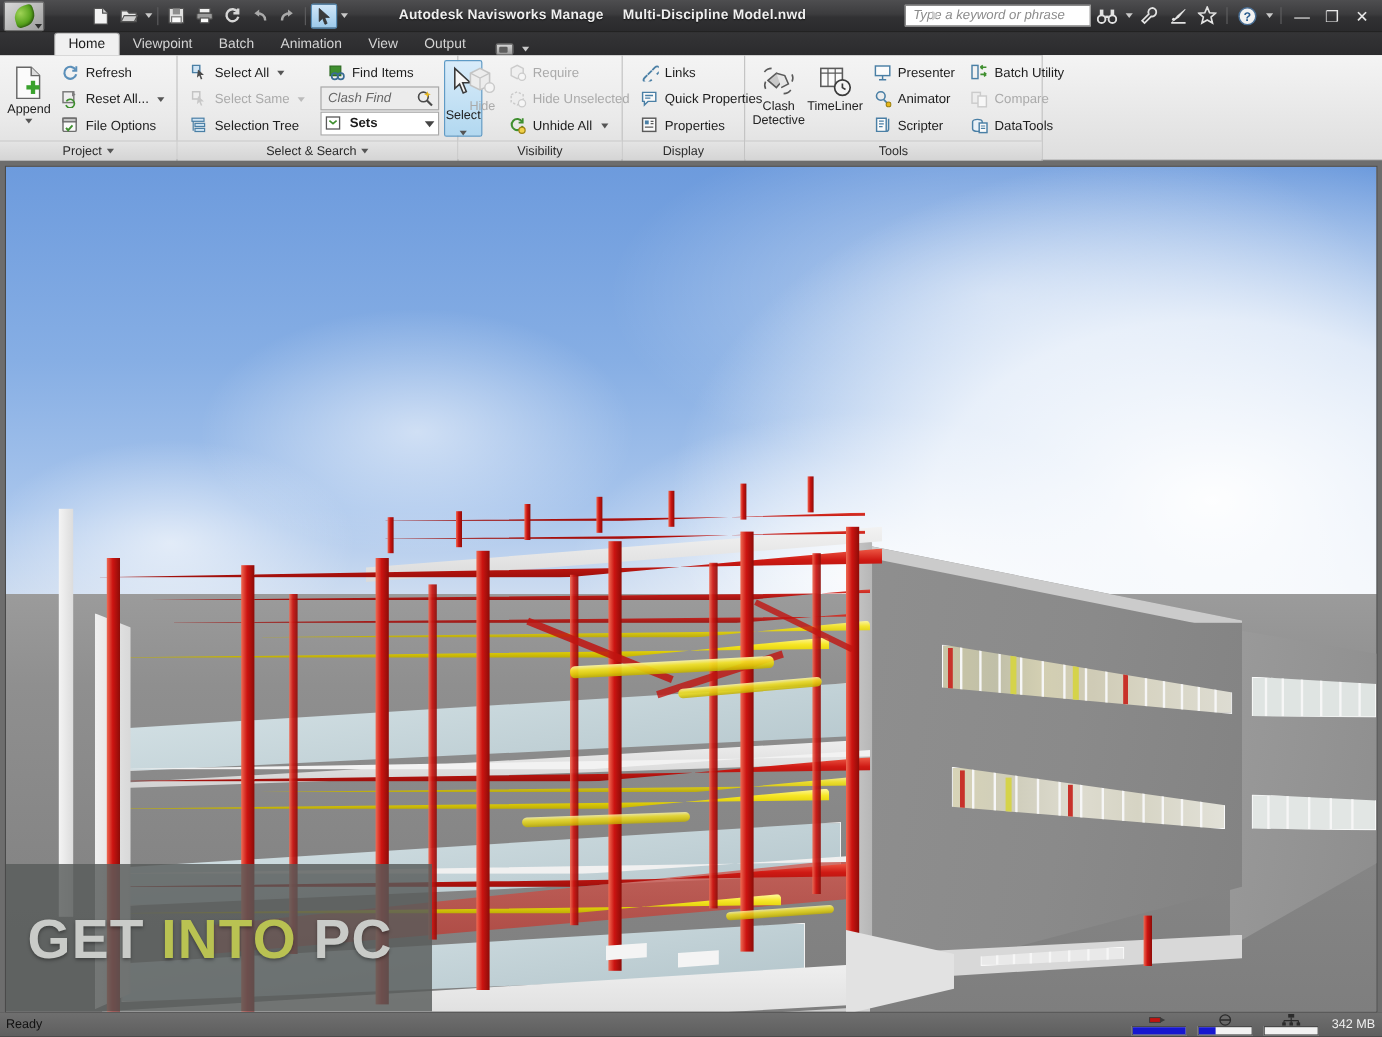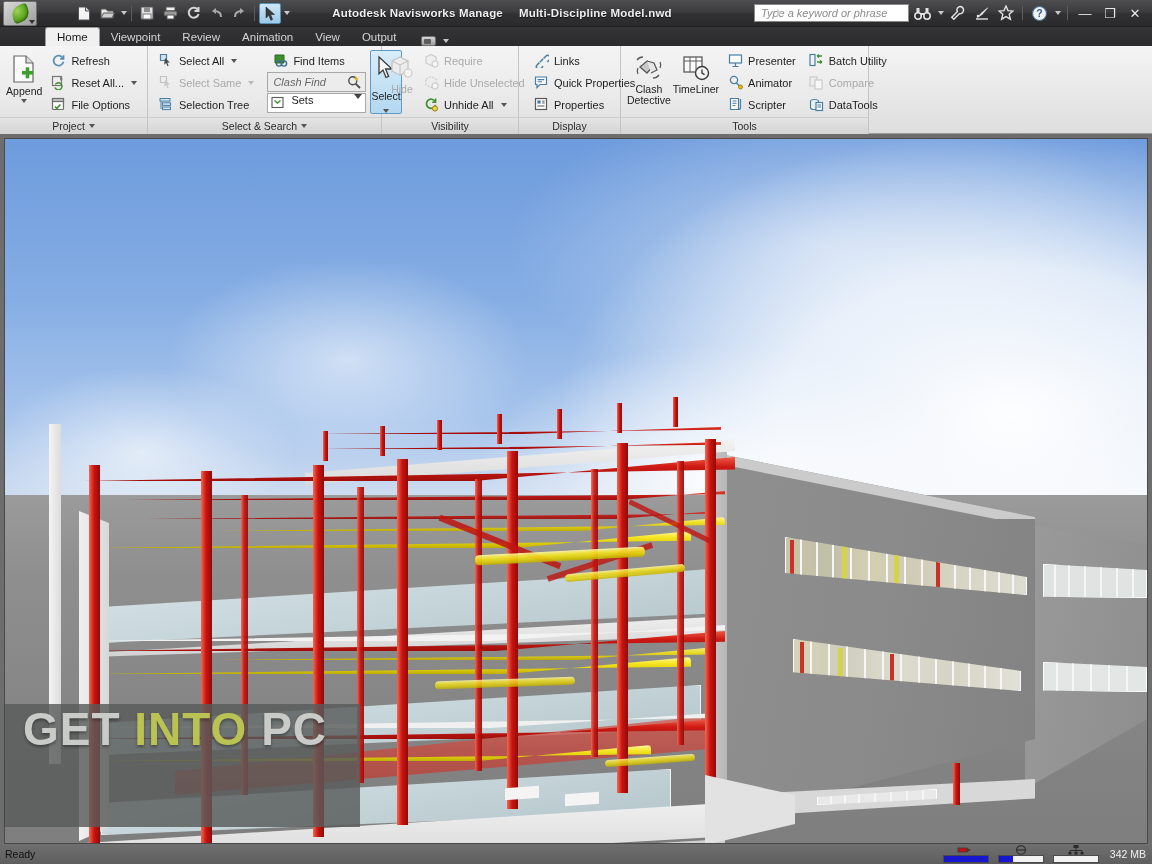--- a/index.html
+++ b/index.html
@@ -206,23 +206,23 @@
   .quickfind {
     width: 99px; height: 20px;
     background: #ececec; border: 1px solid #a8a8a8;
     display: flex; align-items: center; justify-content: space-between;
     padding: 0 3px 0 5px;
     font-size: 11px; font-style: italic; color: #666;
   }
   .setsbox {
     width: 99px; height: 20px;
     background: #fff; border: 1px solid #a8a8a8;
-    display: flex; align-items: flex-start; gap: 4px;
+    display: flex; align-items: center; gap: 4px;
     padding: 0 3px 0 2px;
-    font-size: 11px; color: #1d1d1d;
+    font-size: 11px; color: #1d1d1d; font-weight: bold;
   }
   .setsbox .dd {
     margin-left: auto;
     width: 0; height: 0;
     border-left: 4px solid transparent; border-right: 4px solid transparent;
     border-top: 5px solid #444;
   }
   .ribbon-tail { flex: 1 1 auto; background: linear-gradient(#f4f4f4,#dedede); }
 
   
@@ -269,24 +269,24 @@
   .beam-red { position: absolute; background: linear-gradient(#e03b2c,#c01410 55%, #9c0d0a 100%); }
   .beam-red-h { position: absolute; background: linear-gradient(180deg,#ee5a46 0%, #cf1a14 40%, #a00f0b 100%); }
   .col-red { position: absolute; background: linear-gradient(90deg,#ef6a53 0%, #cc1411 45%, #8d0c08 100%); }
   .duct-y { position: absolute; background: linear-gradient(180deg,#fff9a8 0%, #f7e727 35%, #e0cf08 70%, #bfae05 100%); border-radius: 4px; }
   .glass { position: absolute; background: linear-gradient(170deg, rgba(222,236,240,.92), rgba(186,207,214,.85)); border: 1px solid #f2f2f2; }
   .win-strip { position: absolute; overflow: hidden; border: 1px solid #fbfbfb; }
   .mull { position: absolute; top:0; bottom:0; width: 2px; background: #f6f6f6; }
 
   
   .watermark {
-    position: absolute; left: 0; bottom: 16px;
+    position: absolute; left: 0; bottom: 0;
     width: 355px; height: 123px;
     background: rgba(88,92,90,.82);
-    display: flex; flex-direction: column; 
+    display: flex; flex-direction: column; justify-content: center;
     padding-left: 18px;
   }
   .wm-title {
     font-size: 46px; font-weight: bold; letter-spacing: 1px;
     line-height: 50px;
     color: #c9cbc8;
     text-shadow: 0 2px 3px rgba(0,0,0,.35);
   }
   .wm-title .hl { color: #b9c252; }
   .wm-sub {
@@ -430,21 +430,21 @@
       <div class="winsep"></div>
       <div class="wbtn">—</div>
       <div class="wbtn">❐</div>
       <div class="wbtn">✕</div>
     </div>
   </div>
 
   <div class="tabstrip">
     <div class="tab active">Home</div>
     <div class="tab">Viewpoint</div>
-    <div class="tab">Review</div>
+    <div class="tab">Batch</div>
     <div class="tab">Animation</div>
     <div class="tab">View</div>
     <div class="tab">Output</div>
     <div class="tab-extra">
       <div class="tab-chip"></div>
       <div class="qdot"></div>
     </div>
   </div>
 
   <div class="ribbon">

